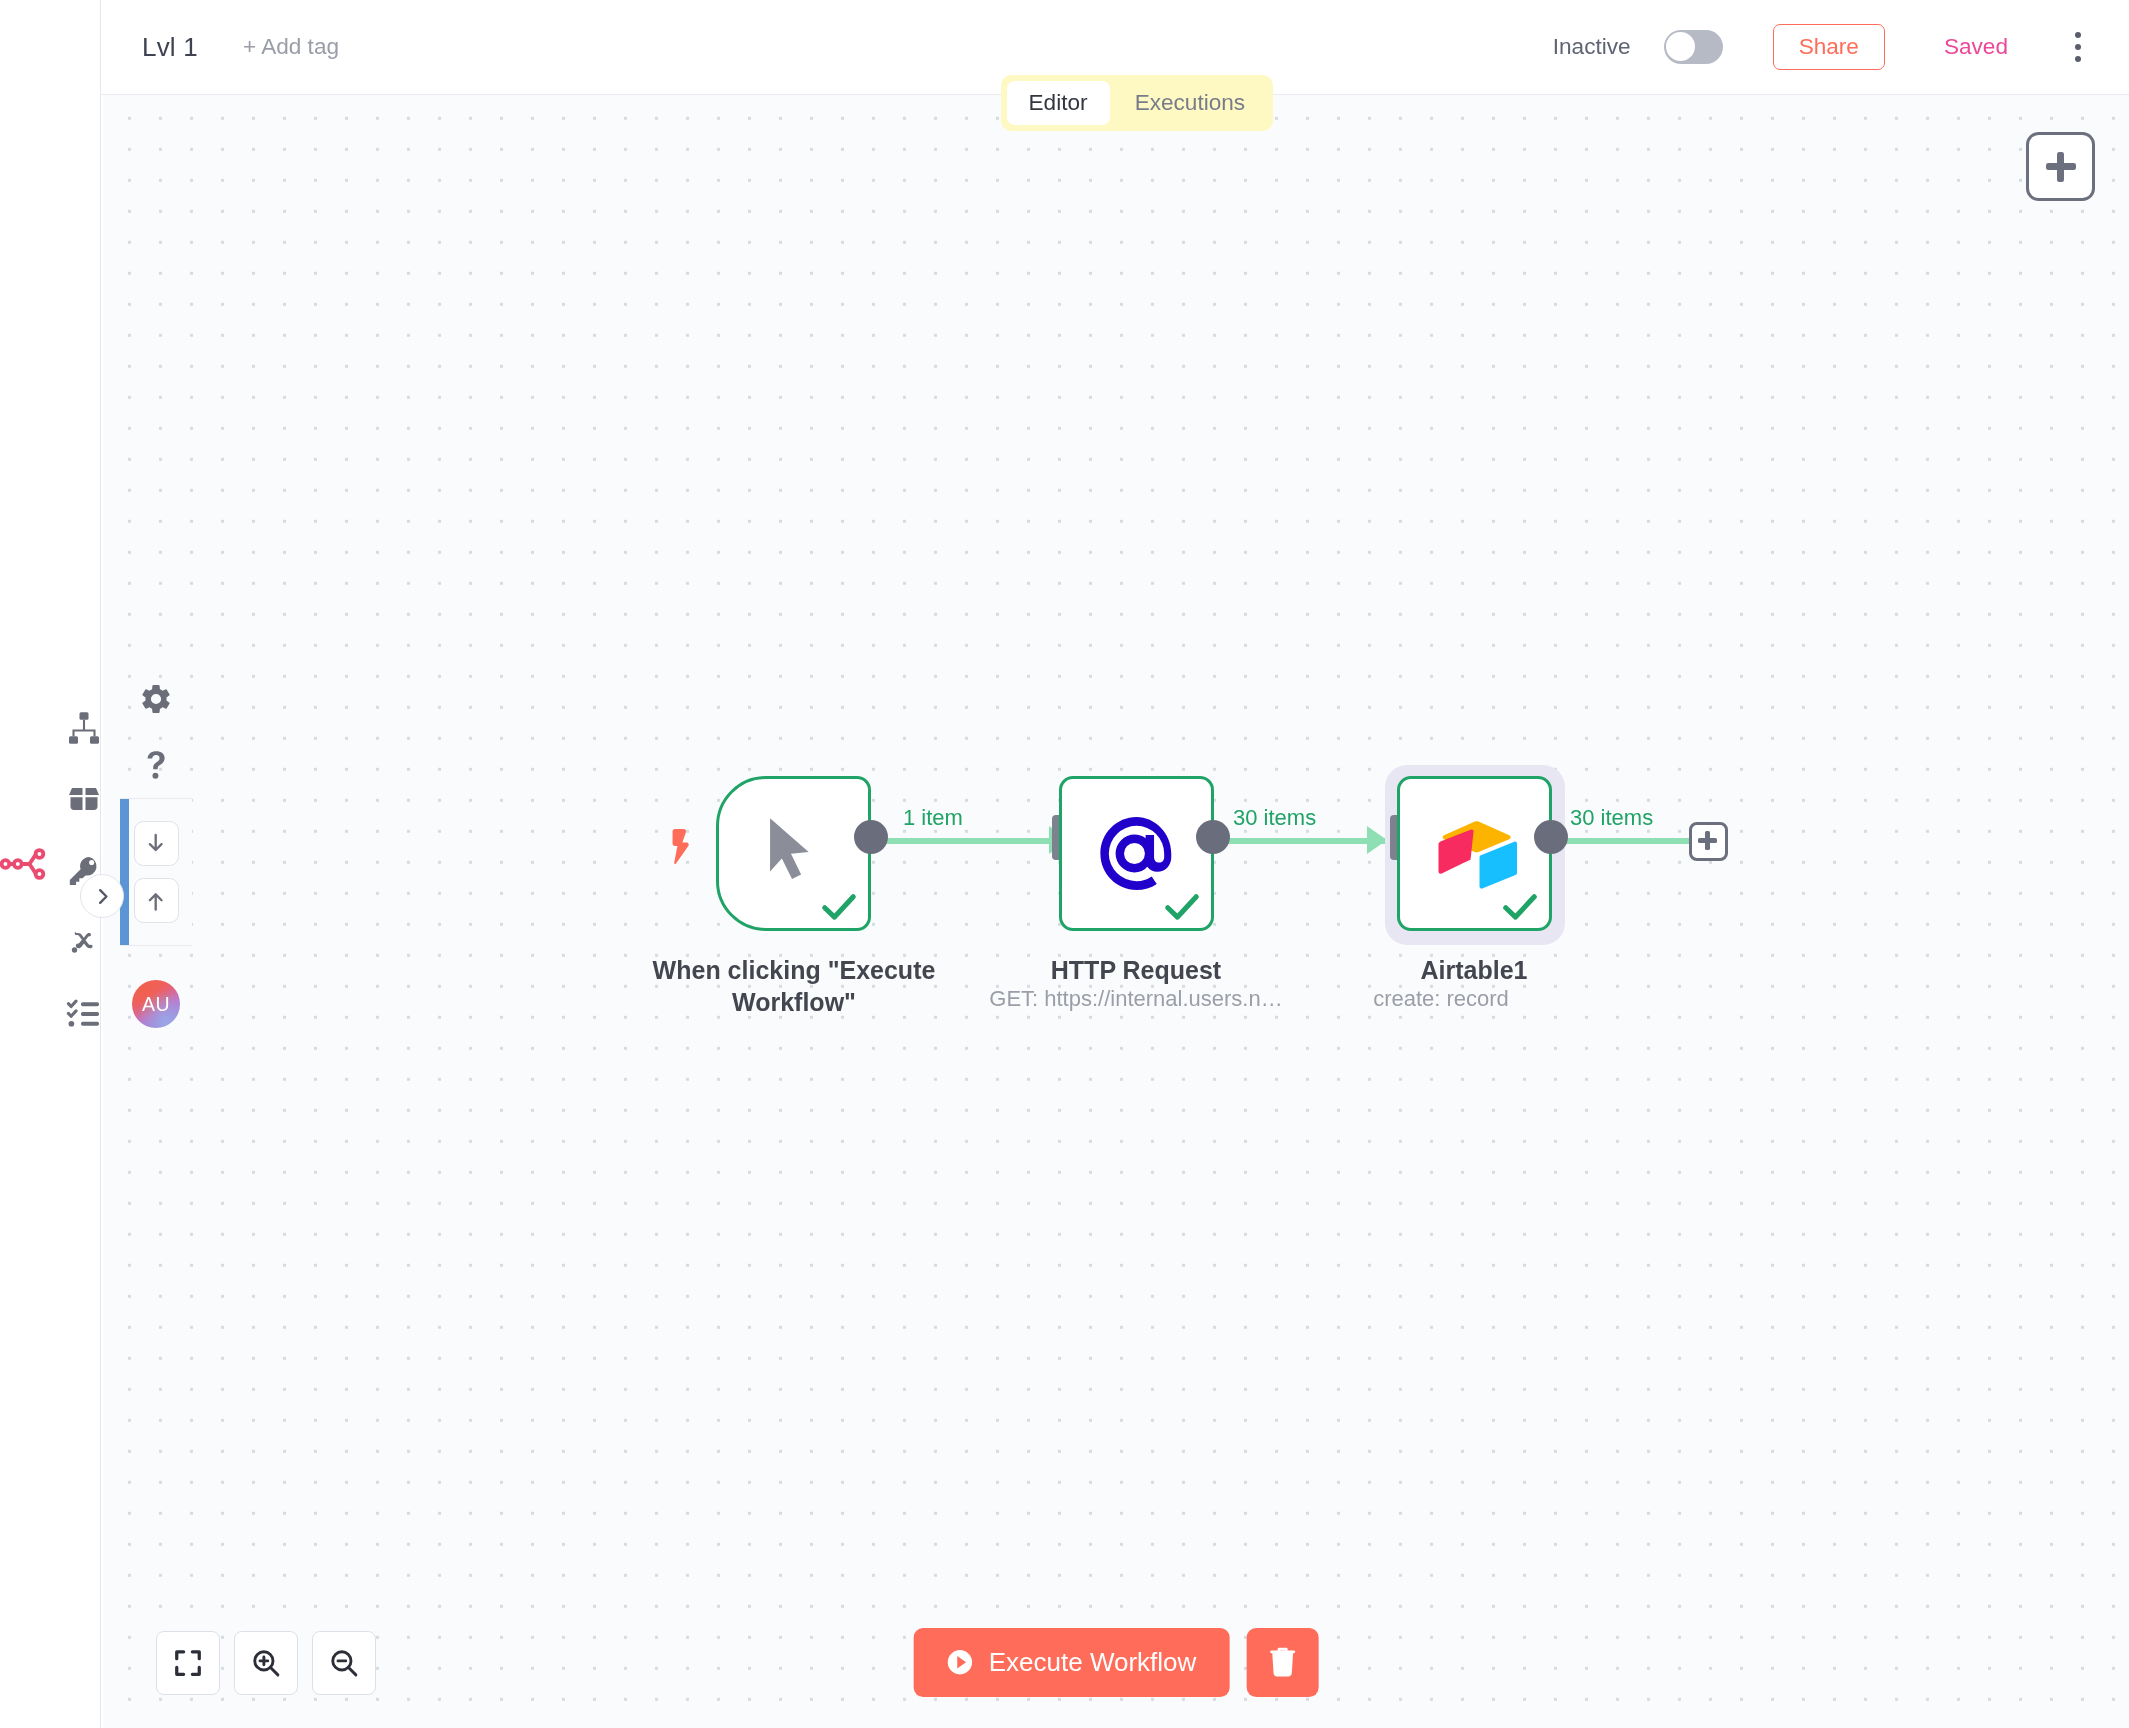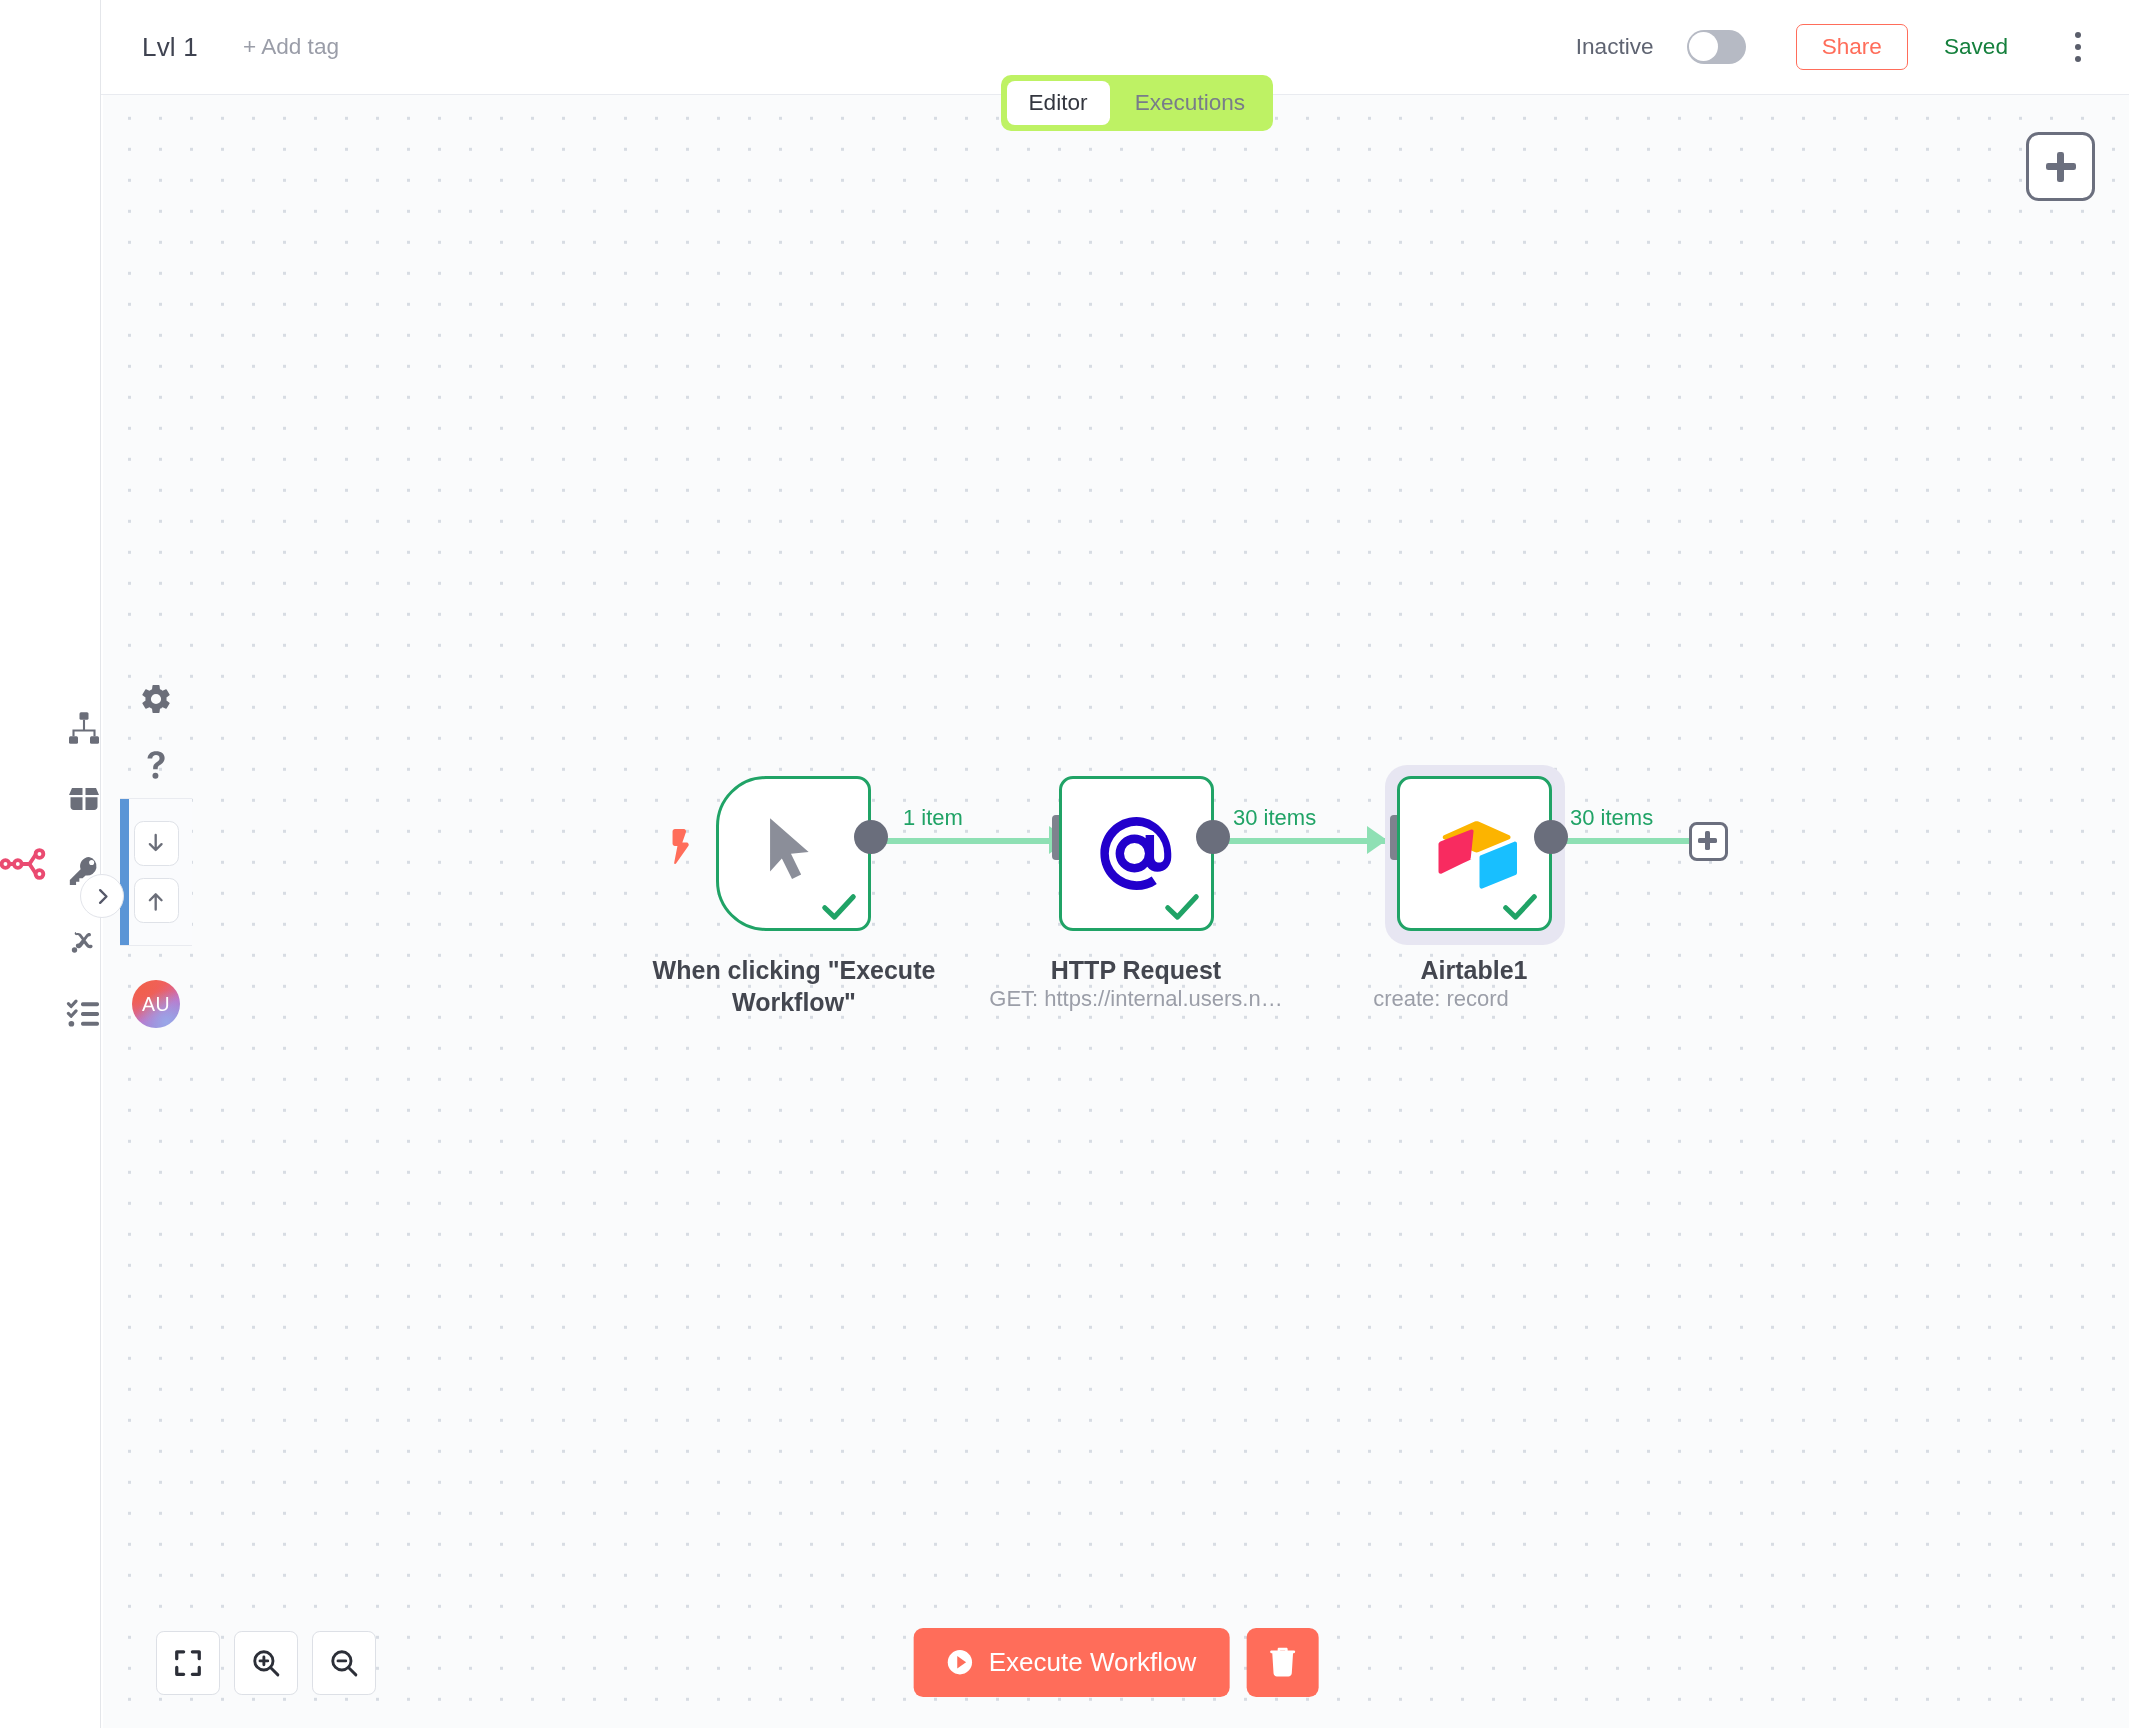--- a/index.html
+++ b/index.html
@@ -69,31 +69,31 @@
   .toggle {
     width: 59px; height: 34px; border-radius: 17px; background: #b6bac4; position: relative; cursor: pointer;
   }
   .toggle .knob {
     position: absolute; left: 2.3px; top: 2.3px; width: 29px; height: 29px; border-radius: 50%; background: #fff;
   }
   .share-btn {
     margin-left: 34px; padding: 9.4px 25px; border: 1.6px solid #ff6d5a; border-radius: 7px;
     color: #ff6d5a; font-size: 22.6px; background: #fff; cursor: pointer;
   }
-  .saved-label { margin-left: 20px; font-size: 22.6px; color: #15803d; }
+  .saved-label { margin-left: 43px; font-size: 22.6px; color: #ec4899; }
   .kebab {
     margin-left: 36px; width: 36px; height: 41px; display: flex; flex-direction: column;
     align-items: center; justify-content: center; gap: 5.5px; cursor: pointer;
   }
   .kebab i { width: 6.2px; height: 6.2px; border-radius: 50%; background: #5a5e6b; display: block; }
 
   
   .tabs {
     position: absolute; left: 1001px; top: 75px; z-index: 35;
-    background: #bef264; border-radius: 10px; padding: 5.5px; display: flex; gap: 3.1px;
+    background: #fef9c3; border-radius: 10px; padding: 5.5px; display: flex; gap: 3.1px;
   }
   .tab {
     padding: 9.4px 22px; border-radius: 7.8px; font-size: 22.6px; color: #787c8a; cursor: pointer; white-space: nowrap;
   }
   .tab.active { background: #ffffff; color: #33363f; }
 
   
   .canvas {
     position: absolute; left: 103px; top: 95px; width: 2026px; height: 1633px;
     background-color: #fafbfc;

